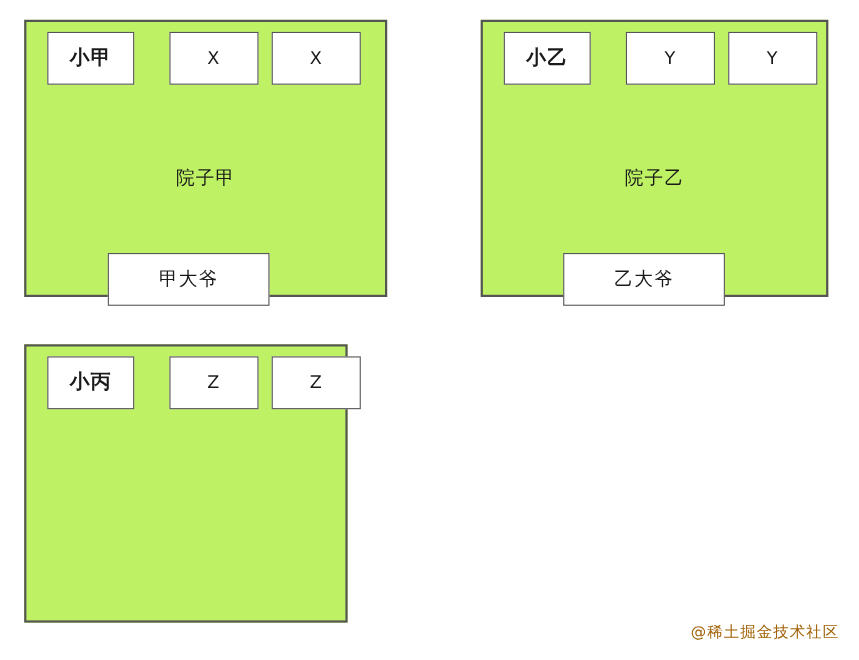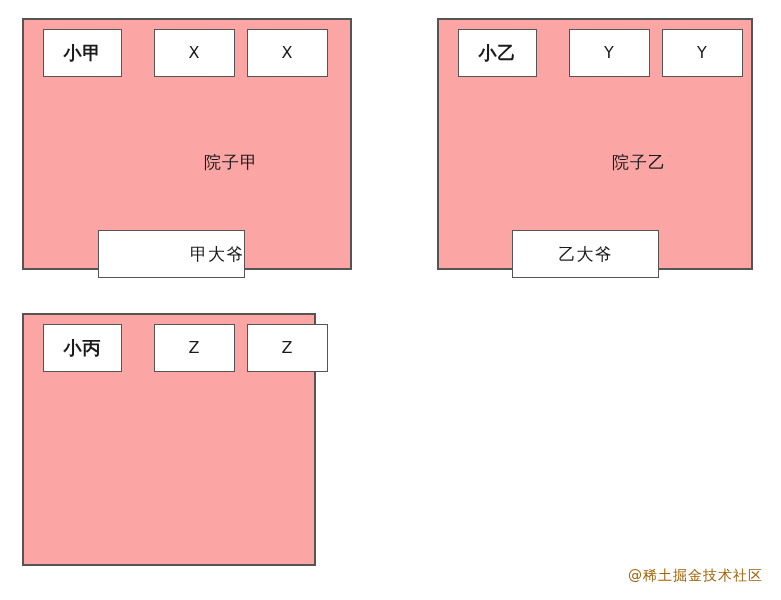--- a/index.html
+++ b/index.html
@@ -22,38 +22,37 @@
     top: 0;
     width: 781px;
     height: 600px;
   }
 
   
   .courtyard {
     position: absolute;
     box-sizing: border-box;
     border: 2px solid #555555;
-    background: #fca5a5;
+    background: #bef264;
   }
   #courtyard-jia  { left: 22px;  top: 18px;  width: 330px; height: 252px; }
   #courtyard-yi   { left: 437px; top: 18px;  width: 316px; height: 252px; }
   #courtyard-bing { left: 22px;  top: 313px; width: 294px; height: 253px; }
 
   
   .courtyard-label {
     position: absolute;
     left: 0;
     width: 100%;
     text-align: center;
     font-size: 17px;
     line-height: 20px;
     letter-spacing: 1px;
     color: #1a1a1a;
     white-space: nowrap;
-    padding-left: 44px;
   }
   #courtyard-jia  .courtyard-label { top: 132px; }
   #courtyard-yi   .courtyard-label { top: 132px; }
   #courtyard-bing .courtyard-label { top: 122px; }
 
   
   .room {
     position: absolute;
     box-sizing: border-box;
     border: 1.5px solid #555555;
@@ -90,21 +89,21 @@
     box-sizing: border-box;
     border: 1.5px solid #555555;
     background: #ffffff;
     display: flex;
     align-items: center;
     justify-content: center;
     width: 147px;
     height: 48px;
     z-index: 5;
   }
-  #gate-jia  { left: 98px; top: 230px; justify-content: flex-end; }
+  #gate-jia  { left: 98px; top: 230px; }
   #gate-yi   { left: 512px; top: 230px; text-align: center; }
   #gate-bing { left: 98px; top: 525px; }
 
   .gate-label {
     font-size: 17px;
     line-height: 20px;
     letter-spacing: 1px;
     white-space: nowrap;
     color: #1a1a1a;
   }

